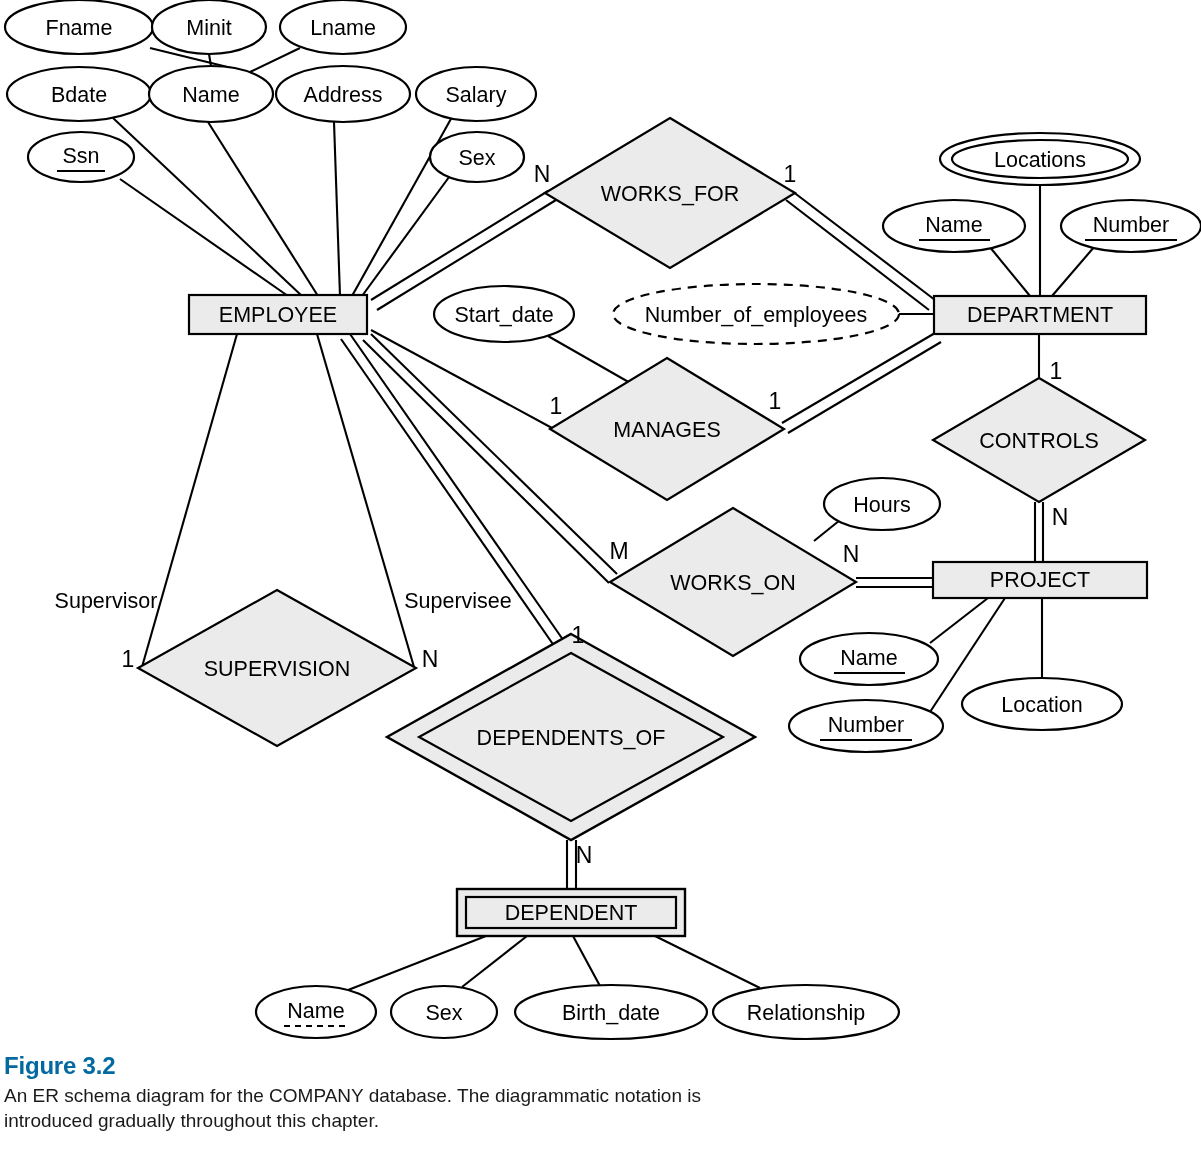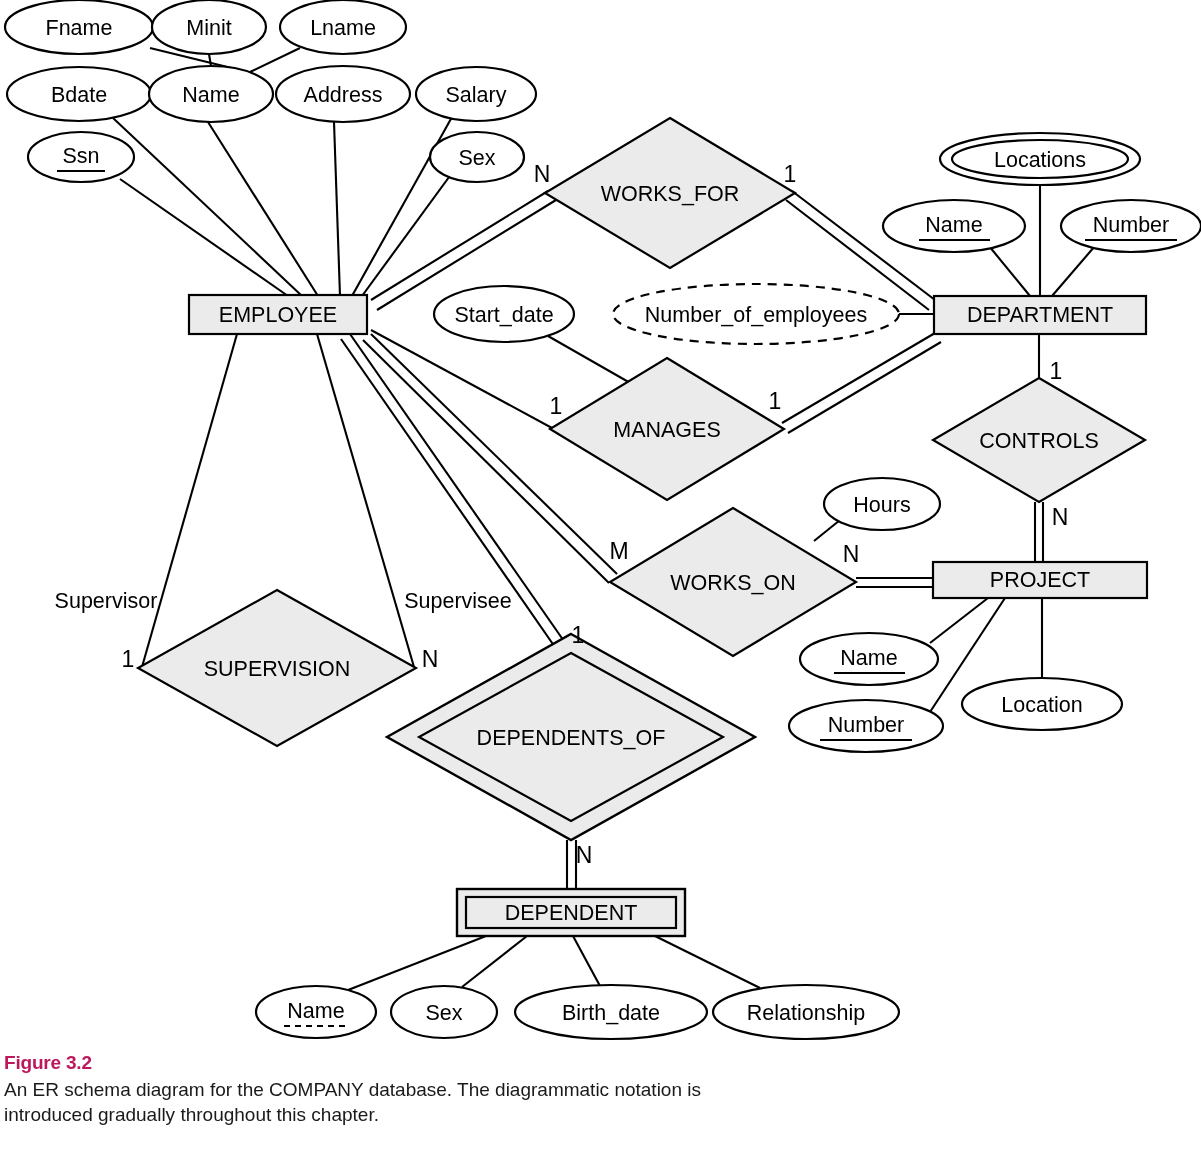--- a/index.html
+++ b/index.html
@@ -67,23 +67,23 @@
   #caption {
     position: absolute;
     left: 0;
     top: 1052px;
     width: 1201px;
     padding: 0 4px;
     box-sizing: border-box;
   }
   #caption .fig-label {
     font-family: "Liberation Sans", sans-serif;
-    font-size: 19px;
+    font-size: 24px;
     font-weight: bold;
-    color: #be185d;
+    color: #0369a1;
     margin: 0 0 3px 0;
     letter-spacing: -0.2px;
   }
   #caption .fig-desc {
     font-family: "Liberation Sans", sans-serif;
     font-size: 19px;
     color: #1a1a1a;
     line-height: 1.33;
     margin: 0;
     max-width: 720px;

